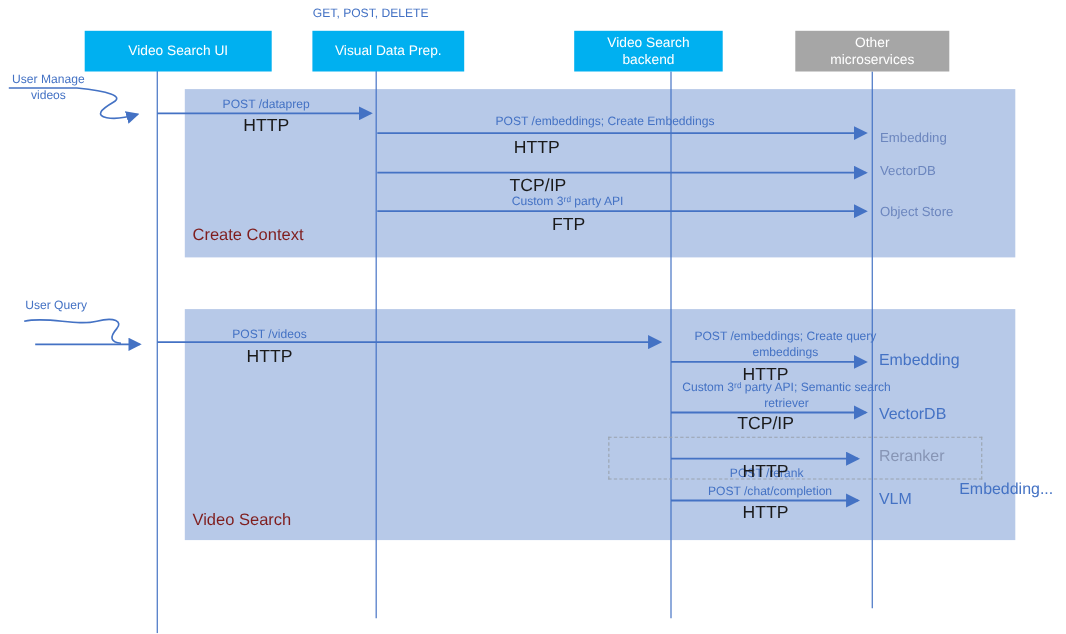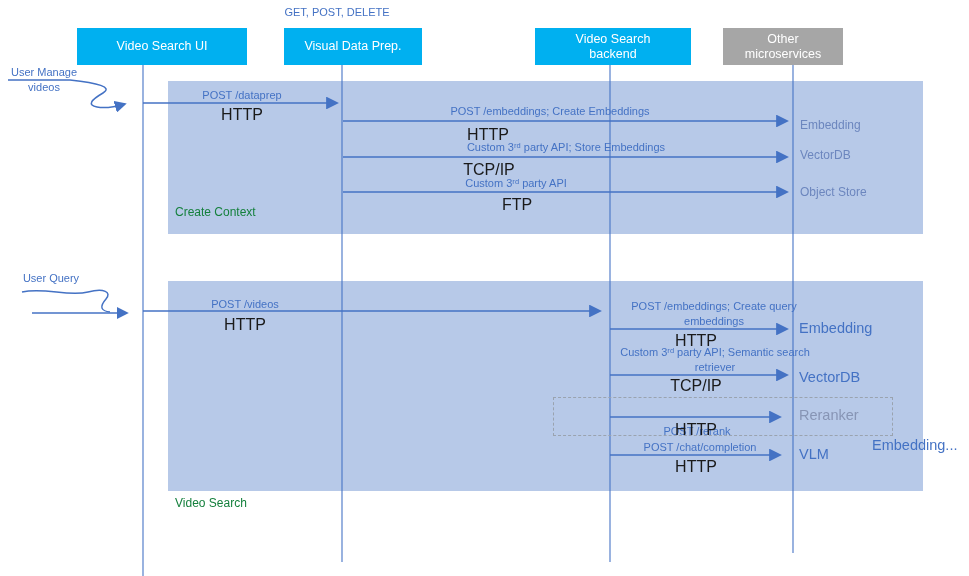--- a/index.html
+++ b/index.html
@@ -14,37 +14,37 @@
   #lines-svg{position:absolute;left:0;top:0;z-index:2;}
   
   .actor{
     position:absolute;top:28px;height:37px;display:flex;align-items:center;justify-content:center;
     color:#fff;font-size:12.5px;text-align:center;line-height:1.2;z-index:3;
   }
   .actor.cyan{background:#00B0F0;}
   .actor.gray{background:#A6A6A6;}
   #actor-1{left:77px;width:170px;}
   #actor-2{left:284px;width:138px;}
-  #actor-3{left:535px;width:156px;}
-  #actor-4{left:723px;width:120px;}
+  #actor-3{left:522px;width:135px;}
+  #actor-4{left:723px;width:140px;}
   #actor-3 .actor-label{width:100px;}
   #actor-4 .actor-label{width:110px;}
   
   .blue-note{position:absolute;color:#4472C4;font-size:11px;white-space:nowrap;z-index:3;}
   .centered{transform:translateX(-50%);text-align:center;}
   .msg-label{
     position:absolute;color:#4472C4;font-size:11px;line-height:15px;text-align:center;
     transform:translateX(-50%);z-index:3;white-space:nowrap;
   }
   .msg-label.wrap{white-space:normal;}
   .msg-proto{
     position:absolute;color:#1a1a1a;font-size:16px;text-align:center;
     transform:translateX(-50%);z-index:3;white-space:nowrap;
   }
-  .panel-title{position:absolute;color:#15803d;font-size:12px;z-index:3;}
+  .panel-title{position:absolute;color:#7f1d1d;font-size:15px;z-index:3;}
   .svc{position:absolute;z-index:3;white-space:nowrap;}
   .svc-s1{color:#6C86BE;font-size:12px;}
   .svc-s2{color:#4472C4;font-size:14.5px;}
   .svc-muted{color:#8795B5;}
   .conceptual{position:absolute;color:#4472C4;font-size:14.5px;z-index:3;white-space:nowrap;}
   
   #dashed-box{
     position:absolute;left:553px;top:397px;width:338px;height:37px;
     border:1px dashed #9aa3af;z-index:2;background:transparent;
   }
@@ -60,21 +60,21 @@
   #m9l{left:700px;top:440px;} #m9p{left:696px;top:458px;}
   
   #s1-0{left:800px;top:118px;} #s1-1{left:800px;top:148px;} #s1-2{left:800px;top:185px;}
   #s2-0{left:799px;top:320px;} #s2-1{left:799px;top:369px;} #s2-2{left:799px;top:407px;} #s2-3{left:799px;top:446px;}
   
   #note-top{left:337px;top:6px;}
   #um1{left:44px;top:66px;} #um2{left:44px;top:81px;}
   #uq{left:51px;top:272px;}
   #conceptual-note{left:872px;top:437px;}
   #title-create{left:175px;top:205px;}
-  #title-search{left:175px;top:464px;margin-top:32px;}
+  #title-search{left:175px;top:464px;}
 </style>
 </head>
 <body>
 
 <div id="stage">
 
   <div class="panel" id="panel-create"></div>
   <div class="panel" id="panel-search"></div>
 
   <svg id="lines-svg" width="969" height="576" viewBox="0 0 969 576">
@@ -126,21 +126,20 @@
   <div class="blue-note centered" id="um2">videos</div>
   <div class="blue-note centered" id="uq">User Query</div>
 
   <div class="panel-title" id="title-create">Create Context</div>
   <div class="panel-title" id="title-search">Video Search</div>
 
   <div class="msg-label" id="m1l">POST /dataprep</div>
   <div class="msg-proto" id="m1p">HTTP</div>
   <div class="msg-label" id="m2l">POST /embeddings; Create Embeddings</div>
   <div class="msg-proto" id="m2p">HTTP</div>
-  <div class="msg-label" id="m3l">Custom 3ʳᵈ party API; Store Embeddings</div>
   <div class="msg-proto" id="m3p">TCP/IP</div>
   <div class="msg-label" id="m4l">Custom 3ʳᵈ party API</div>
   <div class="msg-proto" id="m4p">FTP</div>
 
   <div class="svc svc-s1" id="s1-0">Embedding</div>
   <div class="svc svc-s1" id="s1-1">VectorDB</div>
   <div class="svc svc-s1" id="s1-2">Object Store</div>
 
   <div class="msg-label" id="m5l">POST /videos</div>
   <div class="msg-proto" id="m5p">HTTP</div>

